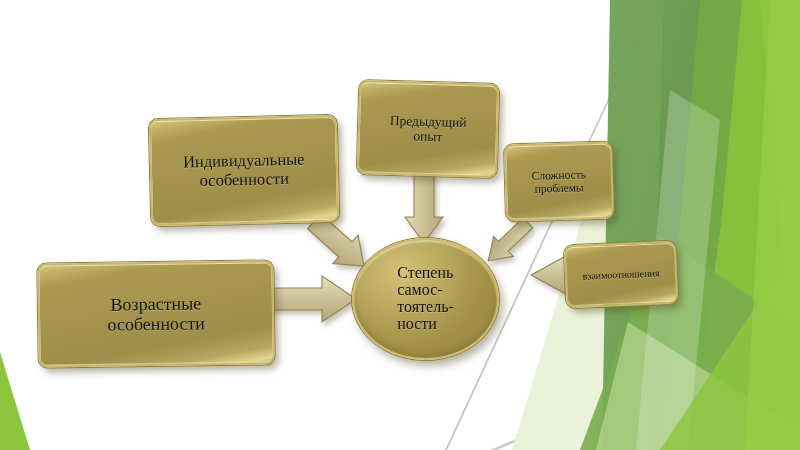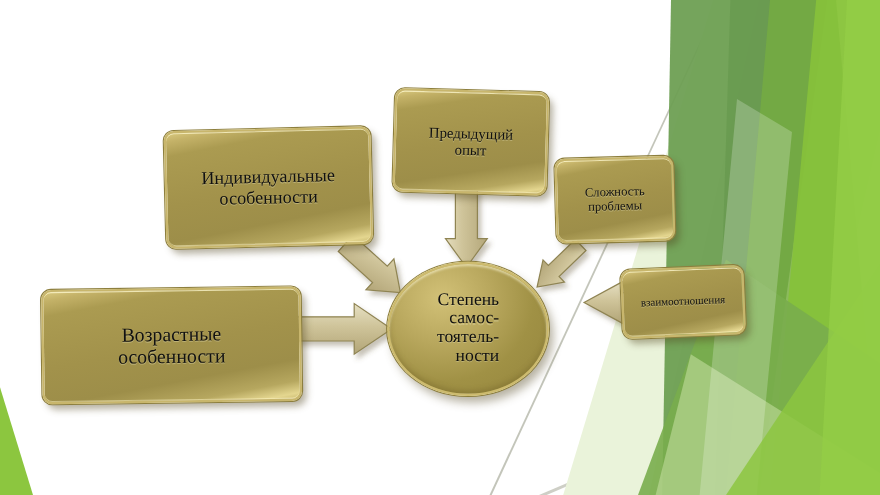--- a/index.html
+++ b/index.html
@@ -79,21 +79,21 @@
     transform:rotate(-0.8deg);
     font-size:18px;
   }
 
   
   #node-center{
     position:absolute;
     left:352px;top:238px;width:143px;height:118px;
     border-radius:50%;
     display:flex;align-items:center;justify-content:center;
-    text-align:right;
+    text-align:left;
     color:#0f0f0f;
     font-size:16px;line-height:1.06;
     background:
       radial-gradient(ellipse at 33% 26%,
         #d2c177 0%,
         #b8a75d 34%,
         #a09145 62%,
         #9a8b41 80%,
         #b2a159 93%,
         #e6d894 100%);

